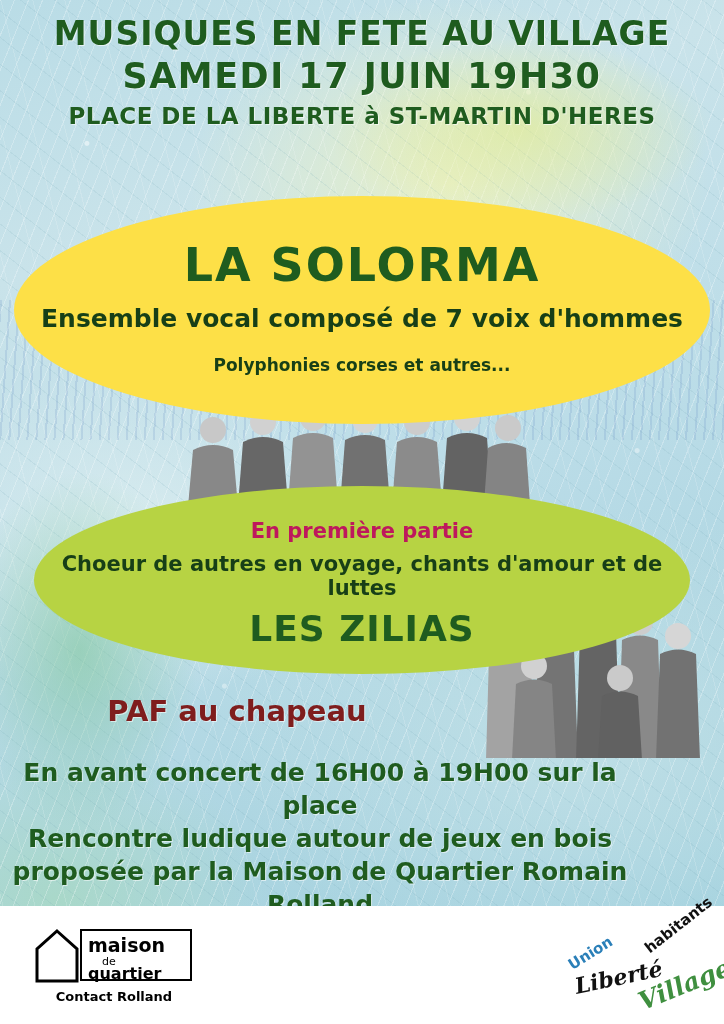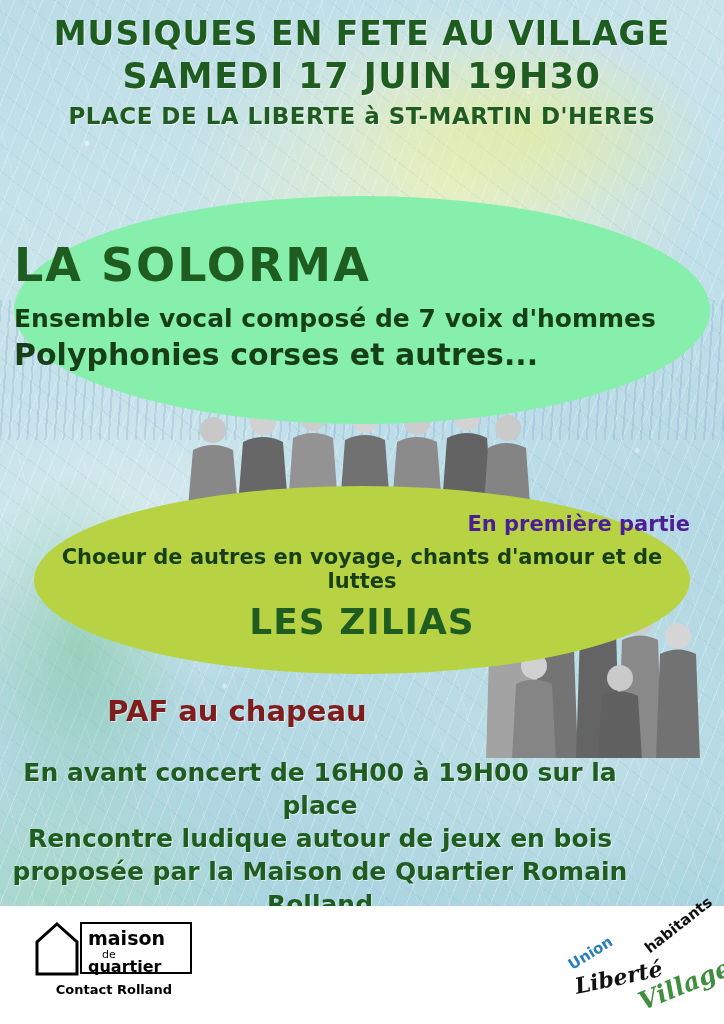--- a/index.html
+++ b/index.html
@@ -114,62 +114,62 @@
   }
   .photo-women {
     left: 480px; top: 578px; width: 230px; height: 180px;
   }
 
   
   .ellipse-cyan {
     position: absolute;
     left: 14px; top: 196px;
     width: 696px; height: 228px;
-    background: #86efac;
+    background: #fde047;
     border-radius: 50%;
+    text-align: center;
   }
   .solorma-title {
     font-family: "DejaVu Sans", sans-serif;
     font-weight: bold;
     font-size: 46px;
     color: #1f5c1f;
     letter-spacing: 2px;
     margin-top: 42px;
   }
   .solorma-sub1 {
     font-family: "DejaVu Sans", sans-serif;
     font-weight: bold;
     font-size: 25px;
     color: #173f17;
     margin-top: 12px;
   }
   .solorma-sub2 {
     font-family: "DejaVu Sans", sans-serif;
     font-weight: bold;
-    font-size: 30px;
+    font-size: 17px;
     color: #173f17;
-    margin-top: 4px;
+    margin-top: 22px;
   }
 
   
   .ellipse-green {
     position: absolute;
     left: 34px; top: 486px;
     width: 656px; height: 188px;
     background: #b7d343;
     border-radius: 50%;
     text-align: center;
   }
   .zilias-pre {
     font-family: "DejaVu Sans", sans-serif;
     font-weight: bold;
     font-size: 21px;
-    color: #4c1d95;
-    margin-top: 26px;
-    text-align: right;
+    color: #be185d;
+    margin-top: 33px;
   }
   .zilias-sub {
     font-family: "DejaVu Sans", sans-serif;
     font-weight: bold;
     font-size: 21px;
     color: #173f17;
     margin-top: 9px;
   }
   .zilias-title {
     font-family: "DejaVu Sans", sans-serif;
@@ -208,21 +208,21 @@
   }
 
   
   .footer-bar {
     position: absolute;
     left: 0; bottom: 0; width: 724px; height: 118px;
     background: #ffffff;
   }
   .logo-mq {
     position: absolute;
-    left: 34px; bottom: 12px;
+    left: 34px; bottom: 5px;
     width: 160px; height: 92px;
   }
   .logo-mq .mq-box {
     position: absolute;
     left: 46px; top: 2px;
     width: 112px; height: 52px;
     border: 2px solid #000;
     box-sizing: border-box;
   }
   .logo-mq .mq-text1 {

